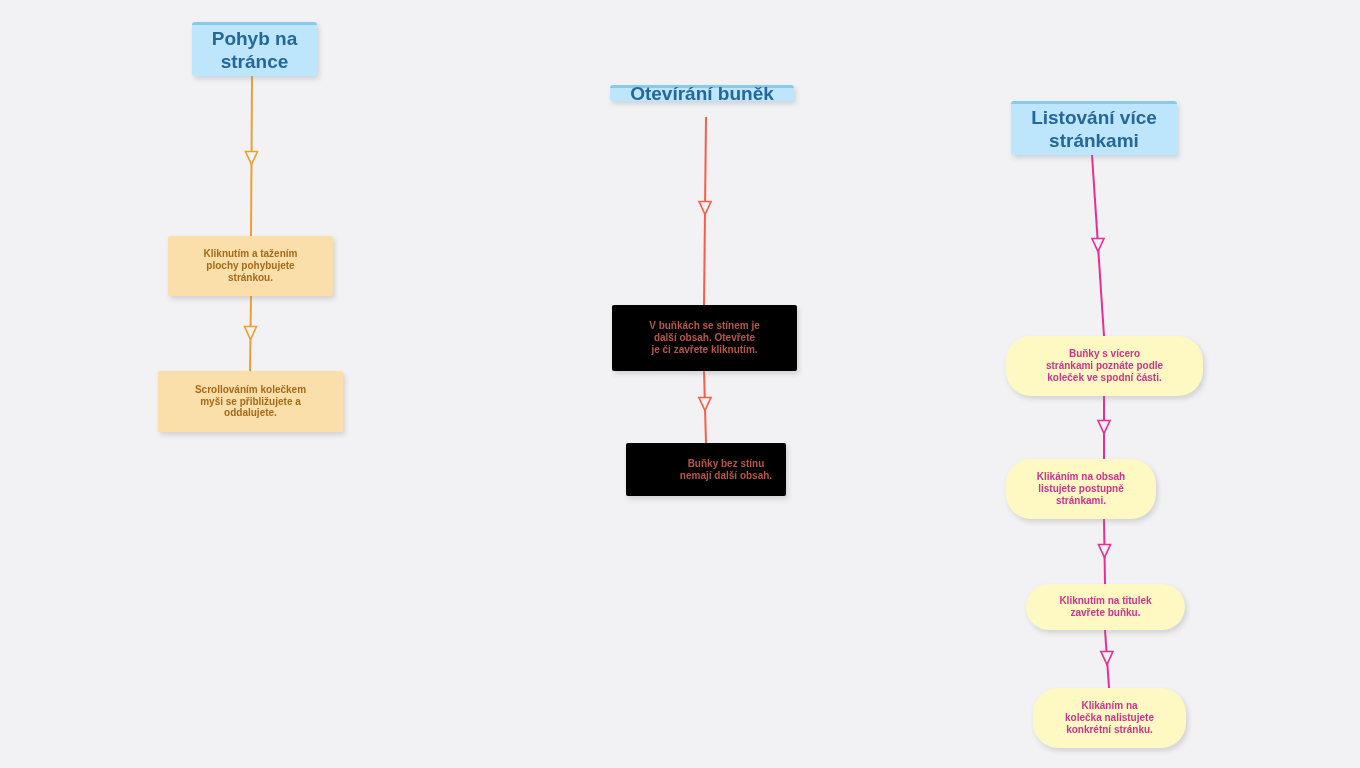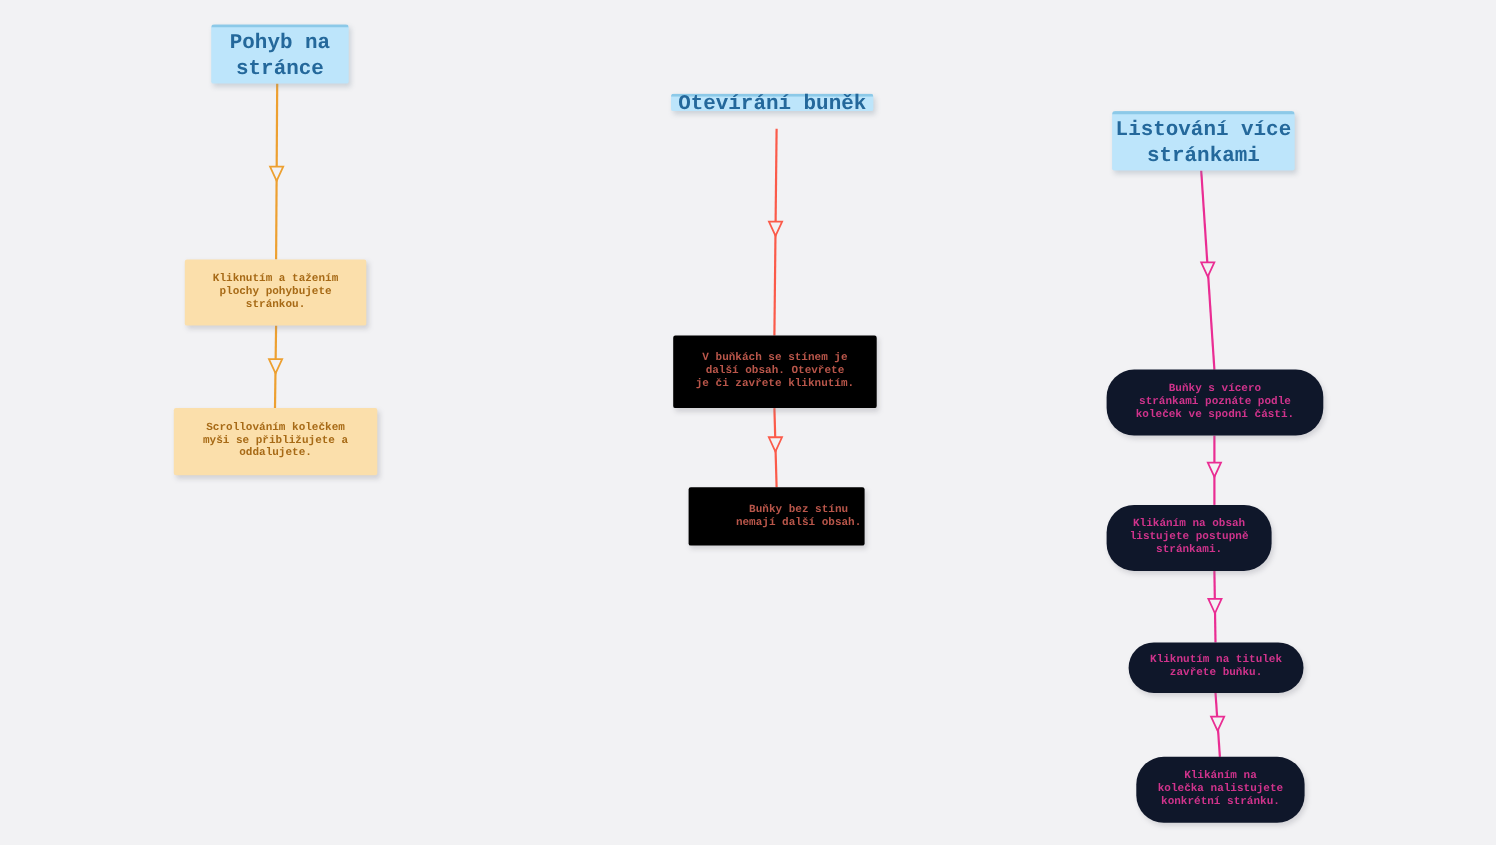--- a/index.html
+++ b/index.html
@@ -31,21 +31,20 @@
   .node {
     position: absolute;
     box-sizing: border-box;
     display: flex;
     align-items: center;
     justify-content: center;
     text-align: center;
     font-weight: bold;
     line-height: 1.18;
     white-space: pre-line;
-    font-family: Liberation Mono, monospace;
   }
   .node.header {
     font-size: 19px;
     background: #bde5fb;
     color: #24689b;
     border-top: 3px solid #8cc9e8;
     border-radius: 3px 3px 2px 2px;
     box-shadow: 2px 3px 5px rgba(120,140,155,0.30);
   }
   .node.leaf {
@@ -55,21 +54,21 @@
   }
   .node.orange {
     background: #fbdfab;
     color: #a76a16;
   }
   .node.salmon {
     background: #000000;
     color: #b9564a;
   }
   .node.pink {
-    background: #0f172a;
+    background: #fef9c3;
     color: #d0338c;
     border-radius: 25px;
   }
 </style>
 </head>
 <body>
 
 <div id="canvas">
   <svg class="connectors" viewBox="0 0 1360 768" xmlns="http://www.w3.org/2000/svg">
     <g id="connector-group">

